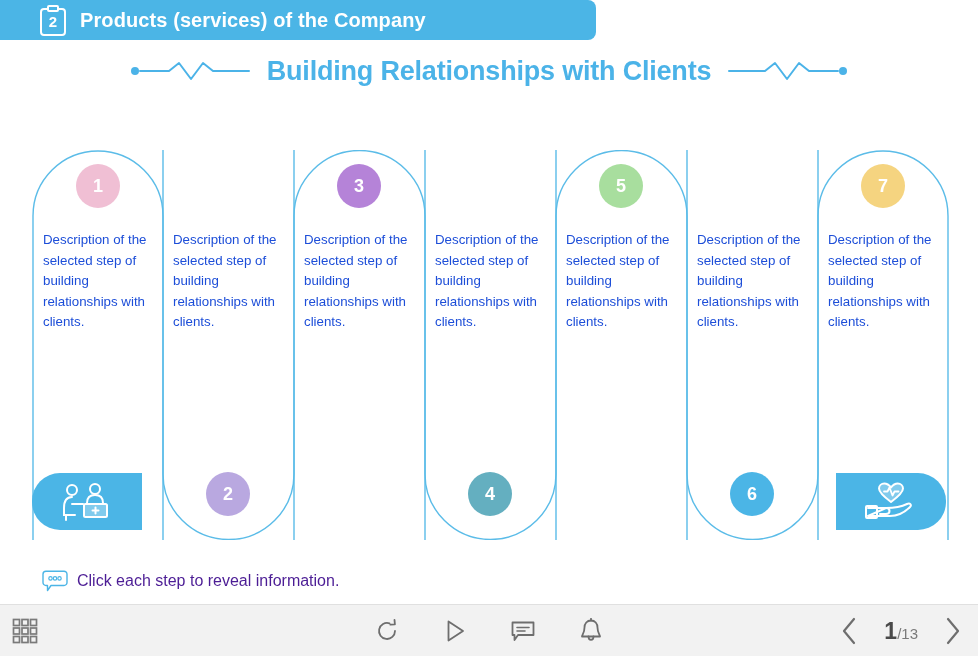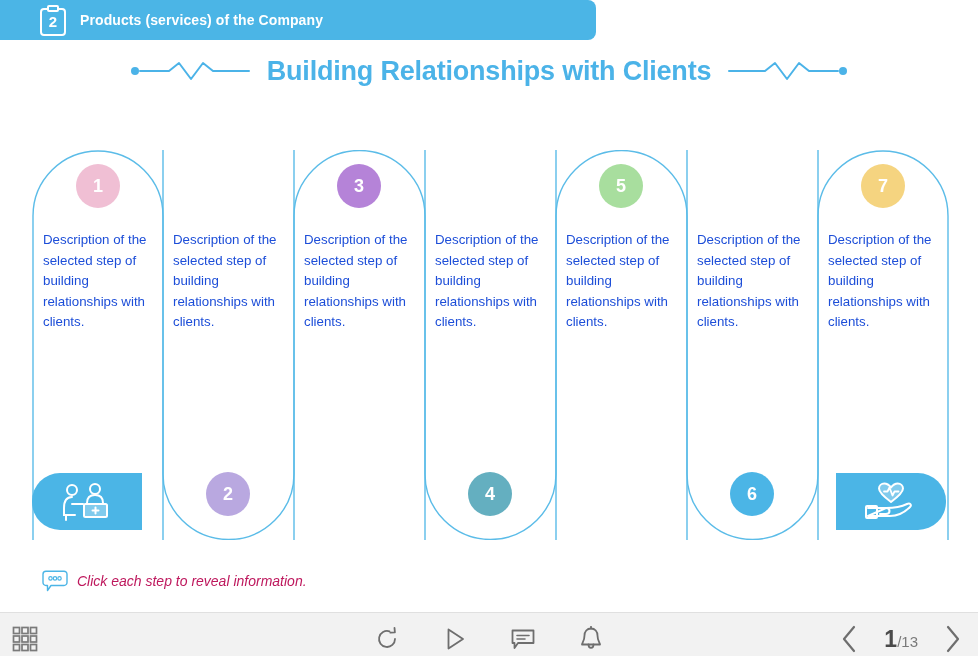--- a/index.html
+++ b/index.html
@@ -60,21 +60,21 @@
     left: 0; top: 7px;
     width: 26px;
     text-align: center;
     color: #ffffff;
     font-size: 15px;
     font-weight: bold;
     line-height: 20px;
   }
   .header-title {
     color: #ffffff;
-    font-size: 14px;
+    font-size: 20px;
     font-weight: bold;
     letter-spacing: 0.1px;
     white-space: nowrap;
   }
 
   
   .title-row {
     position: absolute;
     left: 0;
     top: 52px;
@@ -169,32 +169,31 @@
   
   .hint-row {
     position: absolute;
     left: 42px;
     top: 570px;
     display: flex;
     align-items: center;
     gap: 9px;
   }
   .hint-text {
-    color: #be185d;
-    font-size: 14px;
-    font-style: italic;
+    color: #4c1d95;
+    font-size: 16px;
   }
 
   
   .toolbar {
     position: absolute;
     left: 0;
     bottom: 0;
     width: 978px;
-    height: 44px;
+    height: 52px;
     background: #F2F2F2;
     border-top: 1px solid #E0E0E0;
   }
   .tb-left {
     position: absolute;
     left: 12px; top: 0;
     height: 52px;
     display: flex; align-items: center;
   }
   .tb-center {

